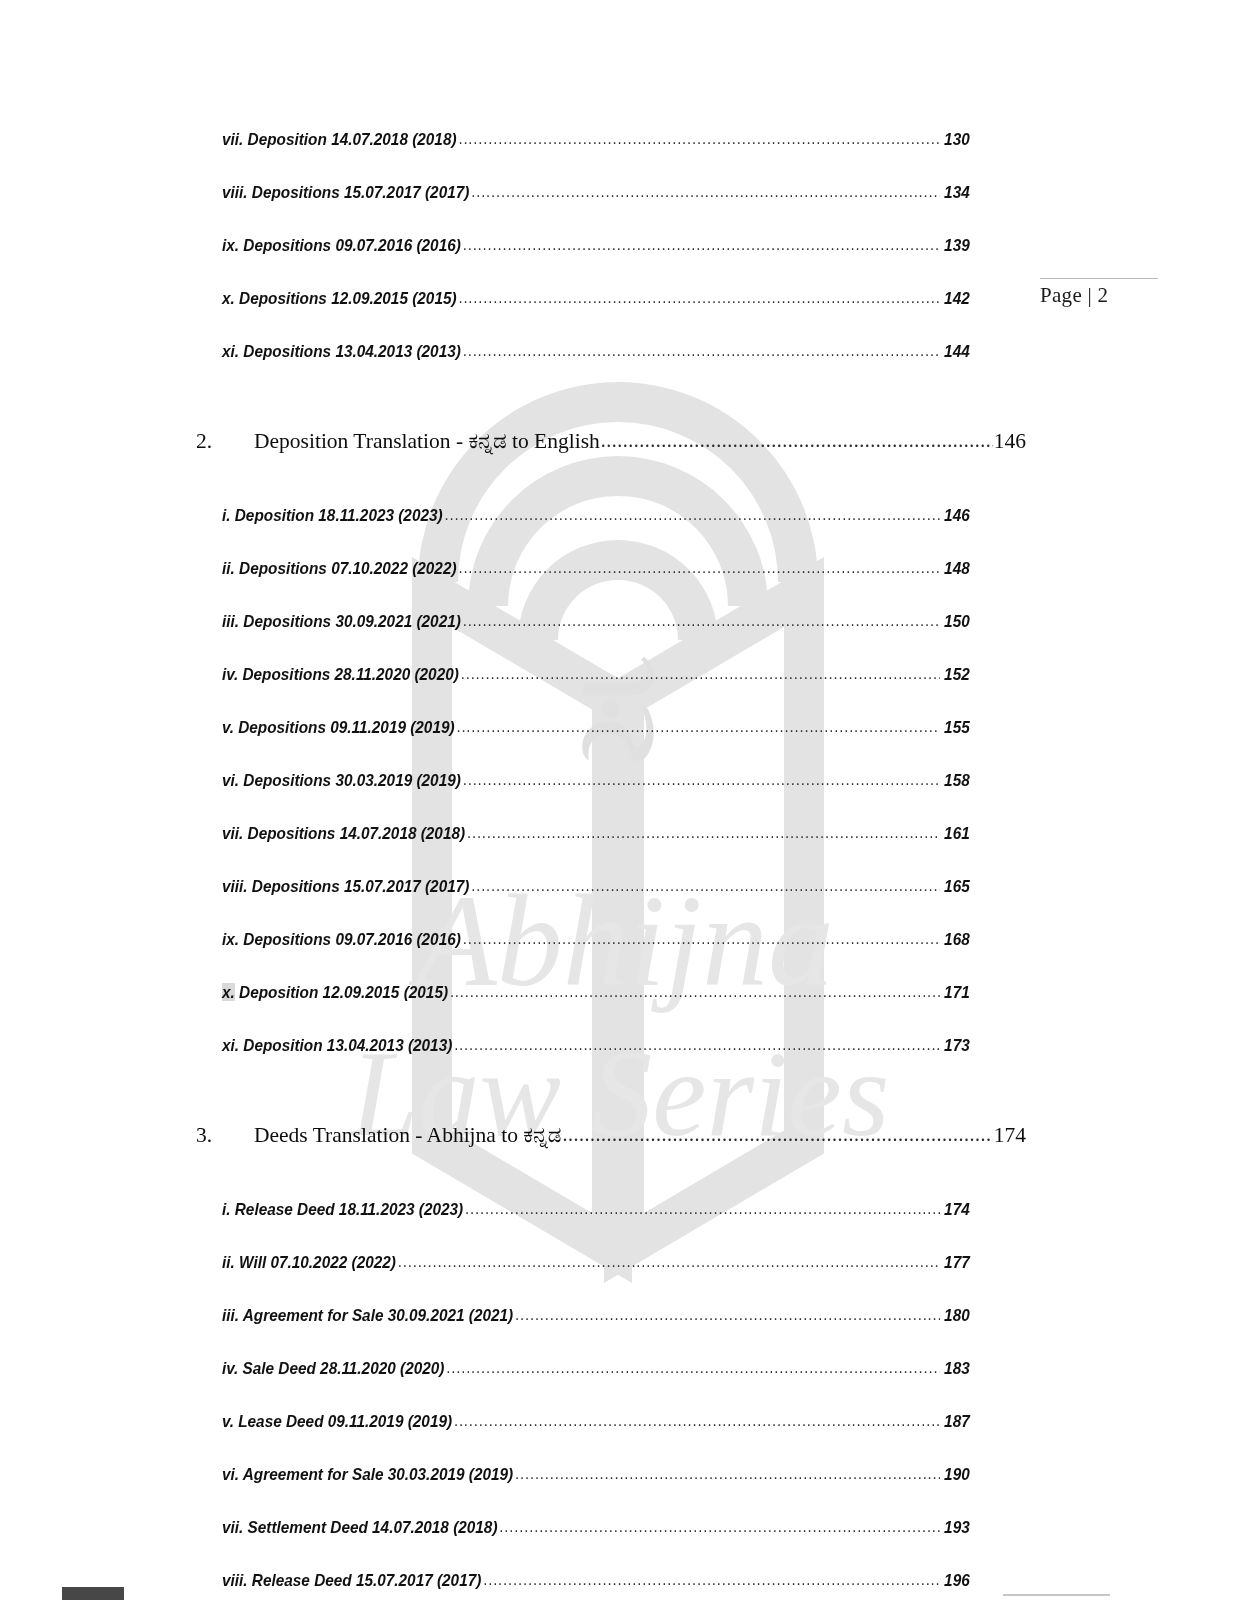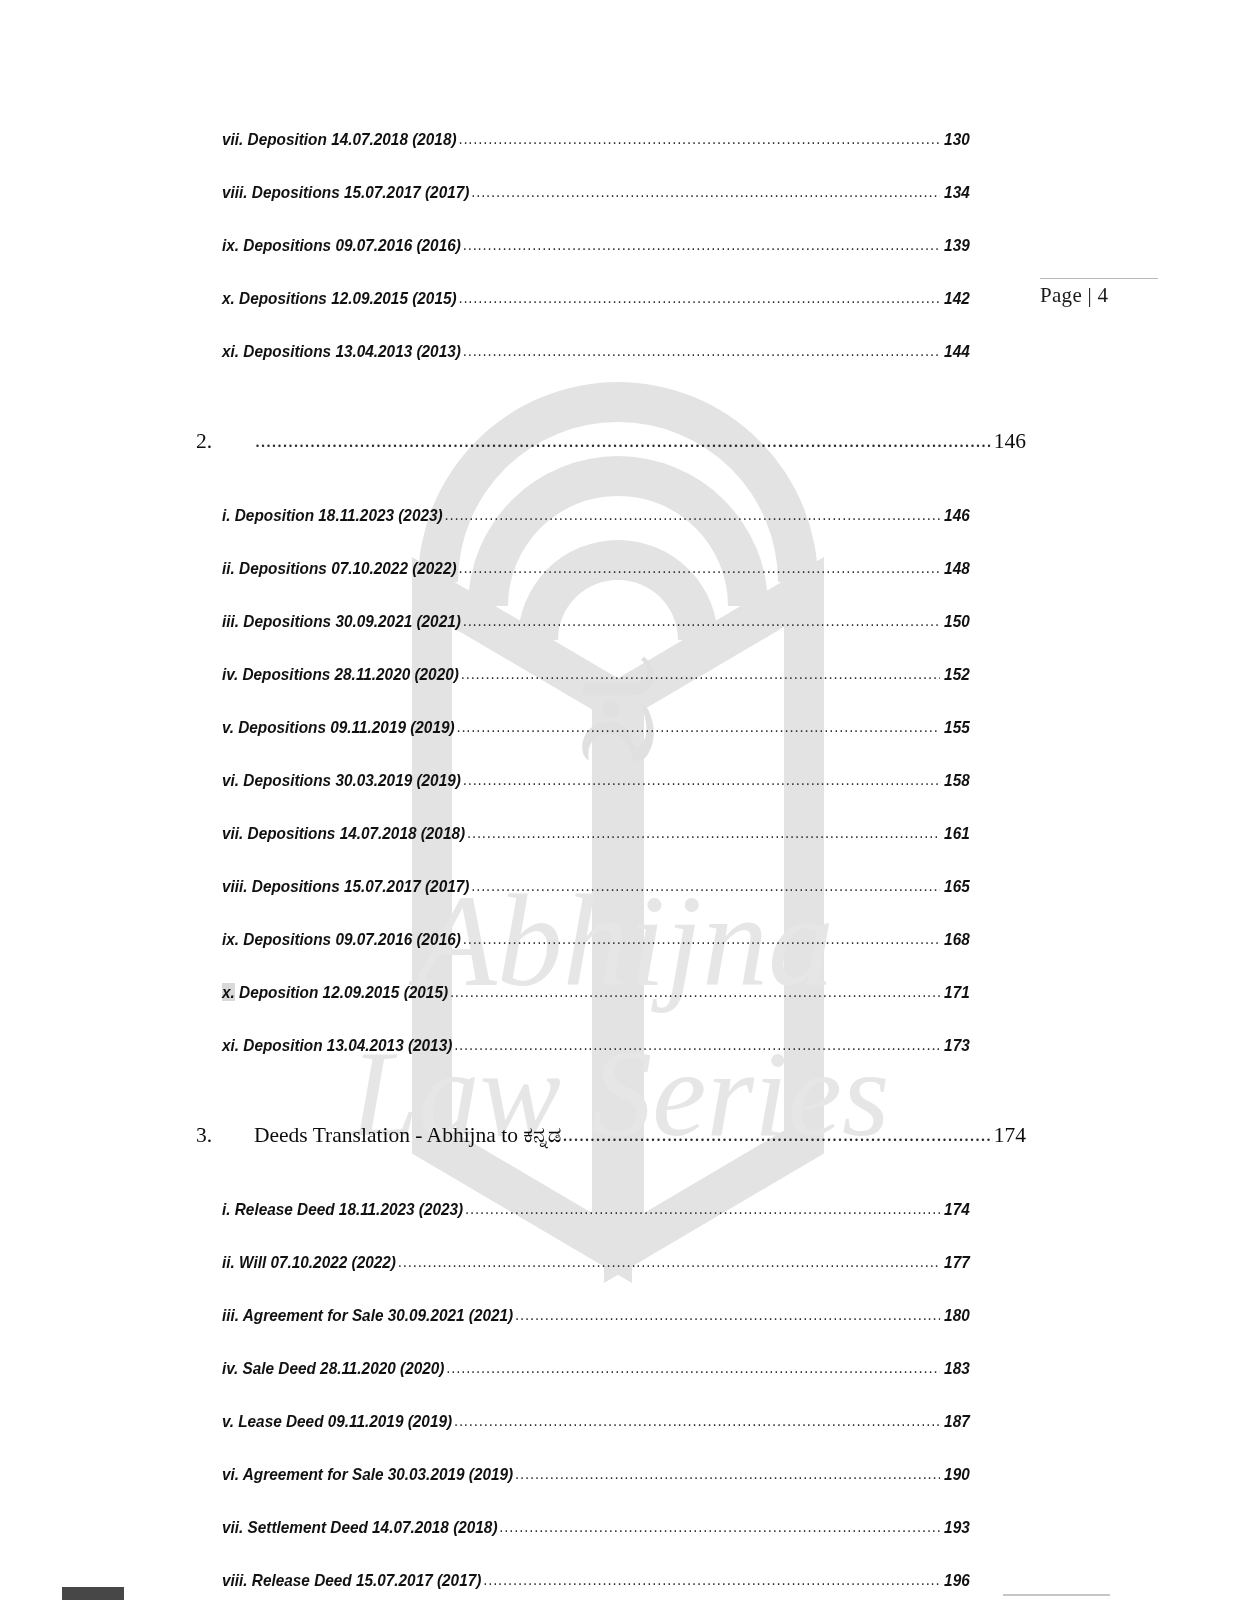--- a/index.html
+++ b/index.html
@@ -181,21 +181,21 @@
     <text x="618" y="760" font-family="Liberation Sans, sans-serif" font-size="160" fill="#e0e0e0" text-anchor="middle">ಸ</text>
 
     <g fill="#e6e6e6" font-family="Liberation Serif, serif" font-style="italic">
       <text x="625" y="985" font-size="132" text-anchor="middle">Abhijna</text>
       <text x="620" y="1135" font-size="122" text-anchor="middle">Law Series</text>
     </g>
   </svg>
 
   <div id="page-marker">
     <div class="rule"></div>
-    <div class="label">Page | 4</div>
+    <div class="label">Page | 2</div>
   </div>
 
   <div id="toc" style="padding-top:130px;">
       <div class="entry">
         <span class="etitle">vii. Deposition 14.07.2018 (2018)</span>
         <span class="leader">............................................................................................................................................................................................................................</span>
         <span class="pg">130</span>
       </div>
       <div class="sp-entry"></div>
       <div class="entry">
@@ -218,20 +218,21 @@
       <div class="sp-entry"></div>
       <div class="entry">
         <span class="etitle">xi. Depositions 13.04.2013 (2013)</span>
         <span class="leader">............................................................................................................................................................................................................................</span>
         <span class="pg">144</span>
       </div>
       <div class="sp-entry"></div>
       <div class="sp-entry"></div>
       <div class="section-head">
         <span class="num">2.</span>
+        <span class="title">Deposition Translation - ಕನ್ನಡ to English</span>
         <span class="leader">........................................................................................................................................................................................................</span>
         <span class="pg">146</span>
       </div>
       <div class="sp-sect"></div>
       <div class="entry">
         <span class="etitle">i. Deposition 18.11.2023 (2023)</span>
         <span class="leader">............................................................................................................................................................................................................................</span>
         <span class="pg">146</span>
       </div>
       <div class="sp-entry"></div>

